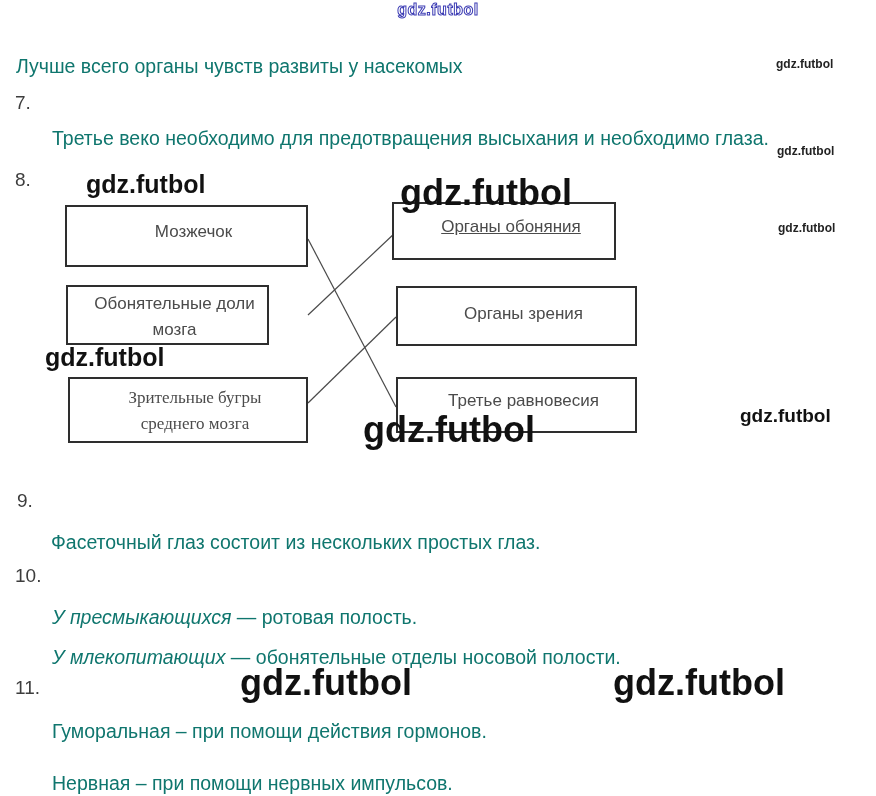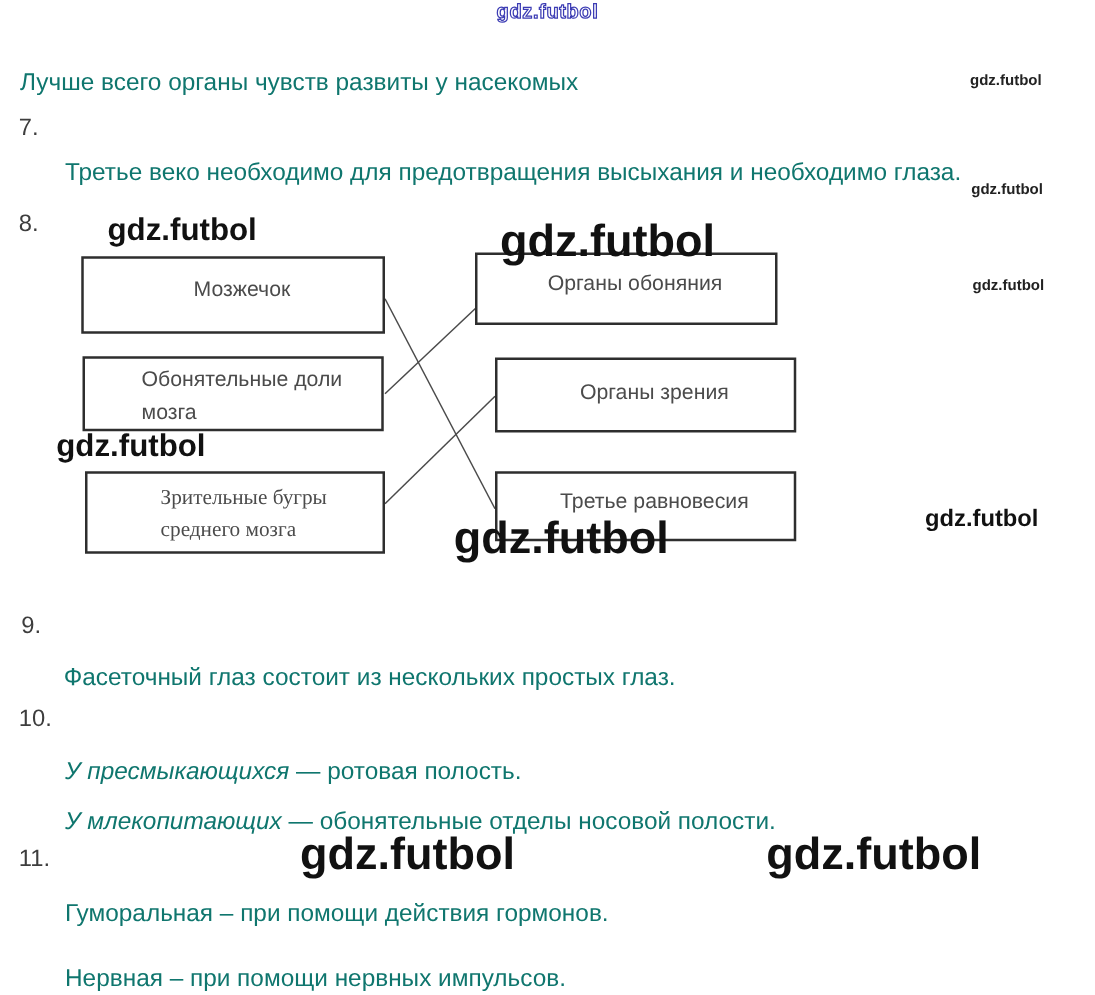--- a/index.html
+++ b/index.html
@@ -17,21 +17,21 @@
     left:0;right:0;top:1px;text-align:center;font-size:16px;
     color:transparent;-webkit-text-stroke:1px #3c3cb4;letter-spacing:0.5px;
   }
   .wm-sm{font-size:12px;font-weight:700;color:#222;}
   .wm-md{font-size:25px;}
   .wm-md2{font-size:19px;}
   .wm-lg{font-size:36px;}
   
   .dbox{
     position:absolute;box-sizing:border-box;border:2px solid #2e2e2e;background:#fff;
-    display:flex;justify-content:center;text-align:left;
+    display:flex;justify-content:center;text-align:center;
     font-size:17px;line-height:26px;color:#4b4b4b;white-space:pre-line;padding-left:14px;
   }
   .connectors{position:absolute;left:0;top:0;pointer-events:none;}
   .connectors line{stroke:#4a4a4a;stroke-width:1.2;}
 </style>
 </head>
 <body>
 
 <div class="page">
 
@@ -54,22 +54,22 @@
 
   <div class="abs num" style="left:15px;top:169px;">8.</div>
 
   <svg class="connectors" width="876" height="796">
     <line x1="308" y1="239" x2="396" y2="407"></line>
     <line x1="308" y1="315" x2="396" y2="232"></line>
     <line x1="308" y1="403" x2="396" y2="317"></line>
   </svg>
 
   <div class="dbox" style="left:65px;top:205px;width:243px;height:62px;padding-top:12px;">Мозжечок</div>
-  <div class="dbox" style="left:380px;top:202px;width:242px;height:58px;padding-top:10px;">Органы обоняния</div>
-  <div class="dbox" style="left:66px;top:285px;width:241px;height:60px;padding-top:4px;">Обонятельные доли
+  <div class="dbox" style="left:392px;top:202px;width:224px;height:58px;padding-top:10px;text-decoration:underline;">Органы обоняния</div>
+  <div class="dbox" style="left:66px;top:285px;width:203px;height:60px;padding-top:4px;">Обонятельные доли
 мозга</div>
   <div class="dbox" style="left:396px;top:286px;width:241px;height:60px;padding-top:13px;">Органы зрения</div>
   <div class="dbox" style="left:68px;top:377px;width:240px;height:66px;padding-top:6px;font-family:Liberation Serif, serif;">Зрительные бугры
 среднего мозга</div>
   <div class="dbox" style="left:396px;top:377px;width:241px;height:56px;padding-top:9px;">Третье равновесия</div>
 
   <div class="abs num" style="left:17px;top:490px;">9.</div>
   <div class="abs line" style="left:51px;top:531px;">Фасеточный глаз состоит из нескольких простых глаз.</div>
 
   <div class="abs num" style="left:15px;top:565px;">10.</div>

